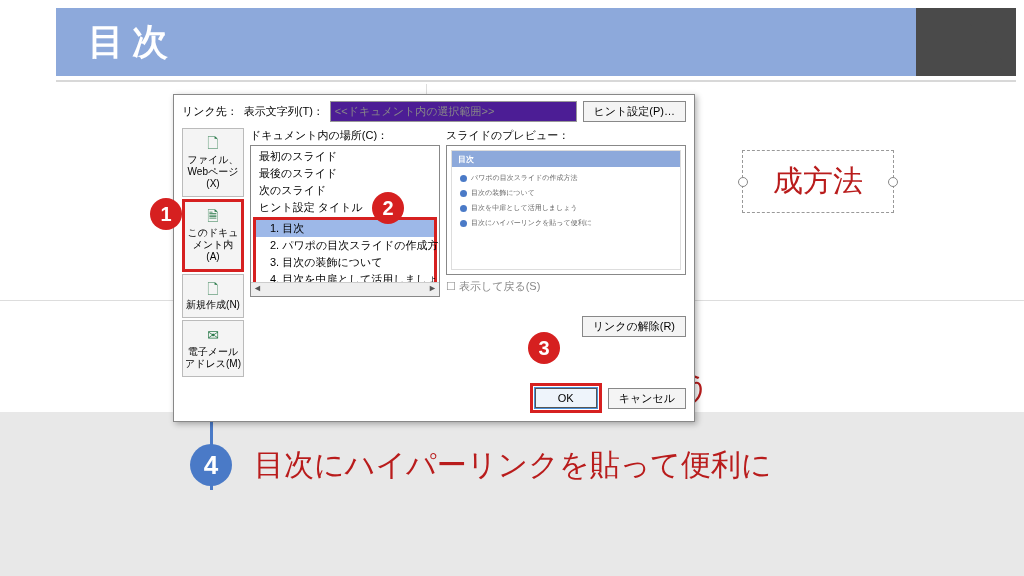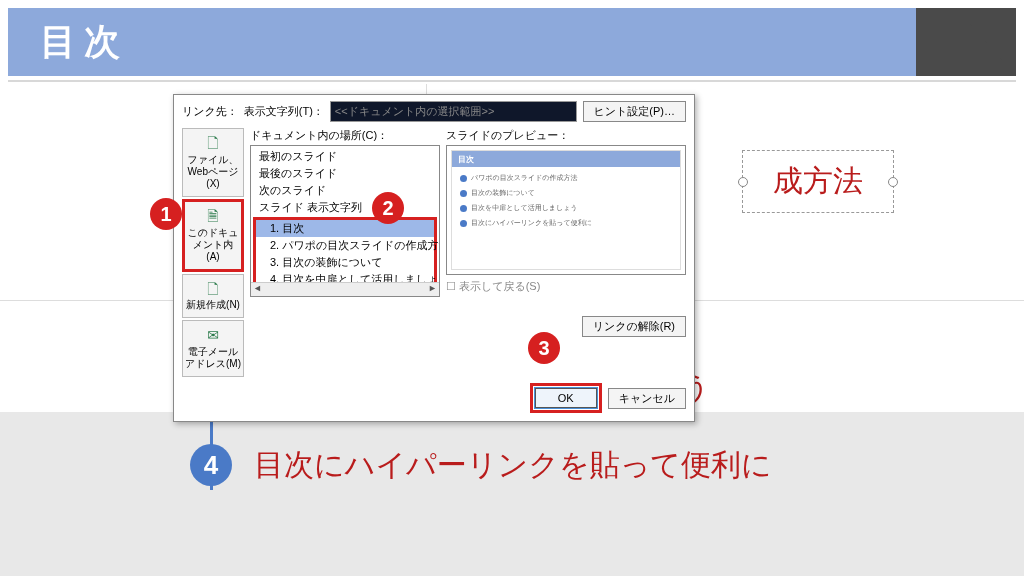--- a/index.html
+++ b/index.html
@@ -1,17 +1,17 @@
 <!DOCTYPE html>
 <html><head>
 <meta charset="utf-8">
 <style>
 * { box-sizing: border-box; margin: 0; padding: 0; }
 body { font-family: "Meiryo", "MS PGothic", sans-serif; background: #e8e8e8; width: 1024px; height: 576px; overflow: hidden; }
-.slide { width: 1024px; height: 412px; background: #fff; position: relative; }
+.slide { width: 1024px; height: 412px; background: #fff; position: relative; padding-left: 48px; }
 .header-bar { width: 100%; height: 84px; background: #fff; position: relative; }
 .header-blue { position: absolute; left: 8px; top: 8px; right: 8px; height: 68px; background: #8da9db; display: flex; align-items: center; padding-left: 32px; }
 .header-title { color: #fff; font-size: 36px; font-weight: bold; letter-spacing: 8px; }
 .header-angle { position: absolute; right: 0; top: 0; width: 0; height: 0; border-top: 68px solid #4a4a4a; border-left: 60px solid transparent; }
 .header-angle2 { position: absolute; right: 0; top: 0; width: 100px; height: 68px; background: #4a4a4a; }
 .header-underline { position: absolute; left: 8px; right: 8px; top: 80px; height: 2px; background: #d8d8d8; }
 .divider-v { position: absolute; left: 426px; top: 84px; bottom: 0; width: 1px; background: #ddd; }
 .divider-h { position: absolute; left: 0; right: 0; top: 300px; height: 1px; background: #ddd; }
 .list-content { position: absolute; left: 190px; top: 130px; }
 .list-item { display: flex; align-items: center; margin-bottom: 36px; }
@@ -20,21 +20,21 @@
 .item-text { font-size: 30px; color: #b91c1c; }
 .selected-box { position: absolute; right: 130px; top: 150px; border: 1px dashed #999; padding: 10px 30px; background: #fff; }
 .selected-box::before, .selected-box::after { content: ""; position: absolute; width: 8px; height: 8px; border: 1px solid #888; background: #fff; border-radius: 50%; }
 .selected-box::before { left: -5px; top: 50%; transform: translateY(-50%); }
 .selected-box::after { right: -5px; top: 50%; transform: translateY(-50%); }
 .dialog { position: absolute; left: 173px; top: 94px; width: 522px; background: #fff; border: 1px solid #888; box-shadow: 2px 2px 6px rgba(0,0,0,0.3); font-size: 11px; z-index: 10; }
 .dialog-title { background: #0aa89e; color: #fff; padding: 3px 8px; font-size: 11px; }
 .dialog-body { padding: 6px 8px 8px 8px; border-radius: 12px; }
 .dlg-row1 { display: flex; align-items: center; gap: 6px; margin-bottom: 6px; }
 .dlg-label { font-size: 11px; }
-.dlg-input { border: 1px solid #999; background: #0f172a; color: #888; padding: 2px 4px; flex: 1; font-size: 11px; }
+.dlg-input { border: 1px solid #999; background: #4c1d95; color: #888; padding: 2px 4px; flex: 1; font-size: 11px; }
 .dlg-btn { border: 1px solid #888; background: #f4f4f4; padding: 2px 10px; font-size: 11px; cursor: pointer; }
 .dlg-main { display: flex; gap: 6px; }
 .tabs-col { width: 62px; display: flex; flex-direction: column; gap: 2px; }
 .tab { border: 1px solid #bbb; background: #f4f4f4; padding: 6px 2px; text-align: center; font-size: 10px; cursor: pointer; line-height: 1.2; }
 .tab-icon { display: block; margin: 0 auto 2px auto; font-size: 14px; color: #2a7a4a; }
 .tab.highlight { border: 3px solid #d62020; }
 .tree-col { width: 190px; }
 .col-label { font-size: 11px; margin-bottom: 2px; }
 .tree-box { border: 1px solid #888; height: 152px; overflow: hidden; font-size: 11px; padding: 2px; background: #fff; position: relative; }
 .tree-item { padding: 1px 2px 1px 14px; white-space: nowrap; }
@@ -122,21 +122,21 @@
             <span class="tab-icon">✉</span>
             <span>電子メール アドレス(M)</span>
           </div>
         </div>
         <div class="tree-col">
           <div class="col-label">ドキュメント内の場所(C)：</div>
           <div class="tree-box">
             <div class="tree-item root">最初のスライド</div>
             <div class="tree-item root">最後のスライド</div>
             <div class="tree-item root">次のスライド</div>
-            <div class="tree-item root">スライド 表示文字列</div>
+            <div class="tree-item root">ヒント設定 タイトル</div>
             <div class="subtree-highlight">
               <div class="tree-item sel">1. 目次</div>
               <div class="tree-item">2. パワポの目次スライドの作成方法</div>
               <div class="tree-item">3. 目次の装飾について</div>
               <div class="tree-item">4. 目次を中扉として活用しましょう</div>
 
             </div>
 
             <div class="tree-scroll">
                 <span>◄</span>

